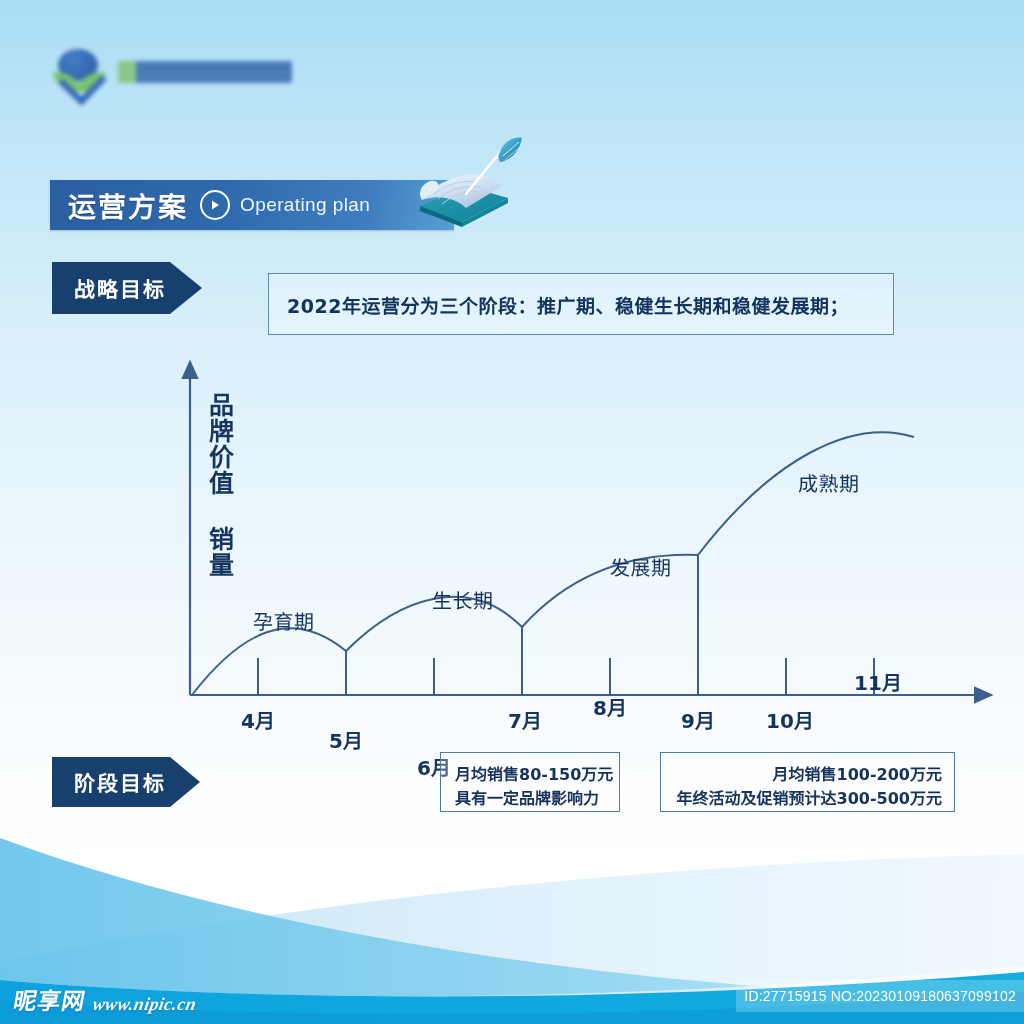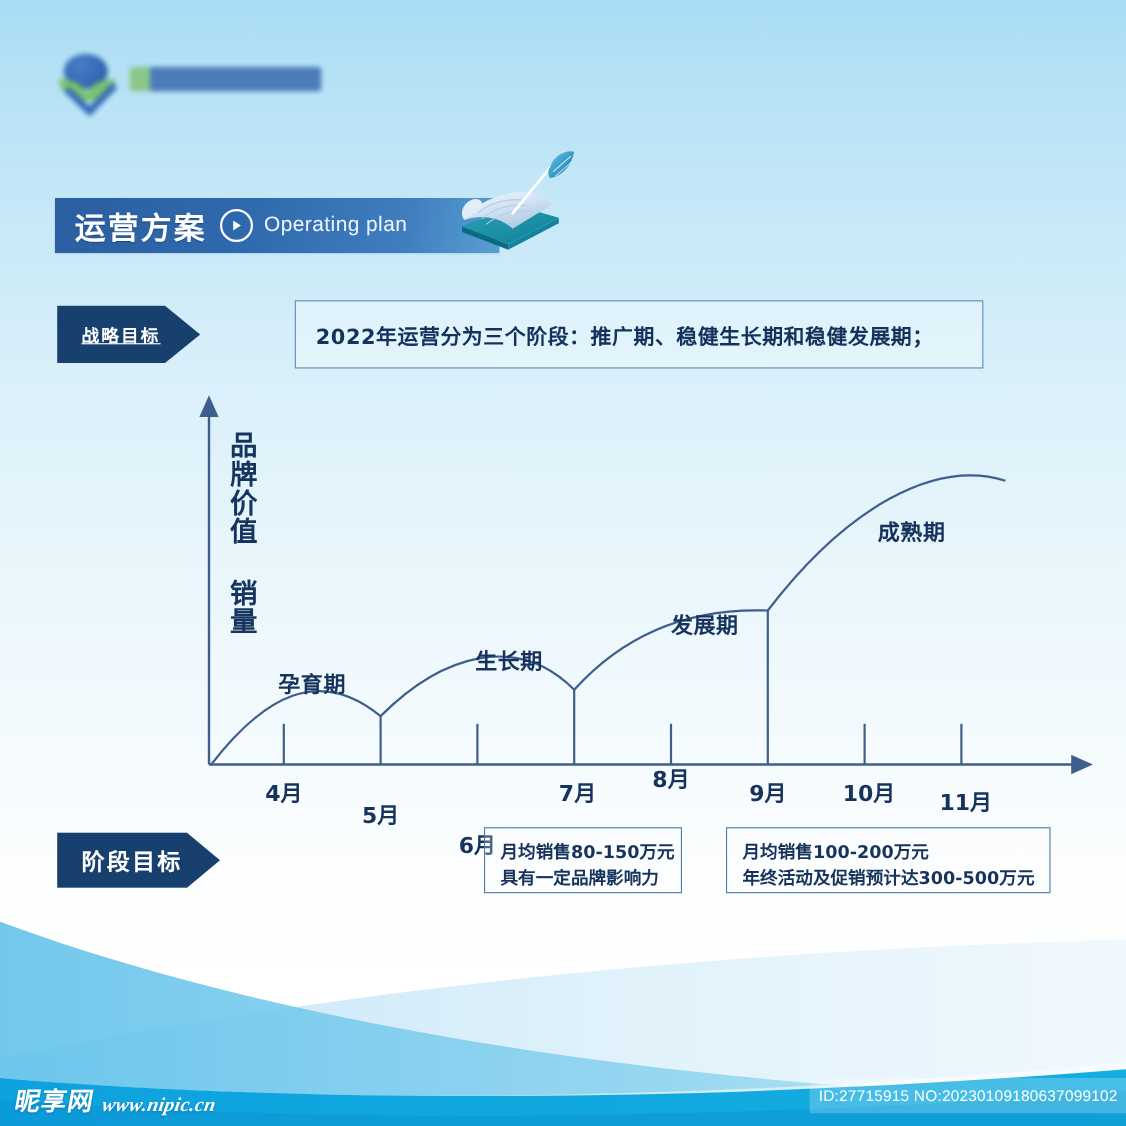--- a/index.html
+++ b/index.html
@@ -74,21 +74,21 @@
     display:flex;align-items:center;box-sizing:border-box;
   }
   .tag .tag-body{
     background:#17406e;height:100%;display:flex;align-items:center;
     padding-left:22px;padding-right:4px;letter-spacing:2px;
   }
   .tag .tag-point{
     width:0;height:0;border-top:0 solid transparent;border-bottom:0 solid transparent;
     border-left:0 solid #17406e;
   }
-  #tag-strategy{left:52px;top:278px;width:185px;height:52px;font-size:16px;text-decoration:underline;}
+  #tag-strategy{left:52px;top:262px;width:185px;height:52px;font-size:21px;}
   #tag-strategy .tag-point{border-top:26px solid transparent;border-bottom:26px solid transparent;border-left:32px solid #17406e;}
   #tag-phase{left:52px;top:757px;width:175px;height:50px;font-size:21px;}
   #tag-phase .tag-point{border-top:25px solid transparent;border-bottom:25px solid transparent;border-left:30px solid #17406e;}
 
   
   .strategy-box{
     position:absolute;left:268px;top:273px;width:626px;height:62px;
     border:1.5px solid #5d8ab5;background:rgba(255,255,255,.30);
     display:flex;align-items:center;padding-left:18px;box-sizing:border-box;
   }
@@ -100,21 +100,21 @@
   
   .chart{position:absolute;left:170px;top:365px;width:830px;height:370px;}
   .chart svg{display:block;overflow:visible;}
   .axis-title{
     position:absolute;left:206px;top:392px;
     color:#15355f;font-size:25px;font-weight:bold;line-height:1.02;
     writing-mode:vertical-rl;text-orientation:upright;letter-spacing:1px;
     font-family:"DejaVu Sans","Liberation Sans",sans-serif;white-space:nowrap;
   }
   .phase-label{
-    position:absolute;color:#16335d;font-size:20px;font-weight:bold;
+    position:absolute;color:#16335d;font-size:20px;font-weight:normal;
     font-family:"DejaVu Sans","Liberation Sans",sans-serif;white-space:nowrap;
     letter-spacing:.5px;
     text-align:right;
   }
   .month-label{
     position:absolute;color:#16335d;font-size:20px;font-weight:bold;
     font-family:"DejaVu Sans","Liberation Sans",sans-serif;white-space:nowrap;
     transform:translateX(-50%);
   }
 
@@ -122,21 +122,21 @@
   .goal-box{
     position:absolute;border:1.5px solid #4a7ba8;background:rgba(255,255,255,.26);
     box-sizing:border-box;padding:10px 12px 8px 14px;
   }
   .goal-box .ln{
     display:block;color:#16335d;font-size:16px;font-weight:bold;line-height:1.5;
     font-family:"DejaVu Sans","Liberation Sans",sans-serif;white-space:nowrap;
   }
   #goal-1{left:224px;top:752px;width:180px;height:60px;}
   #goal-2{left:440px;top:752px;width:180px;height:60px;}
-  #goal-3{left:660px;top:752px;width:295px;height:60px;}
+  #goal-3{left:660px;top:752px;width:295px;height:60px;text-align:right;}
 
   
   .footer{position:absolute;left:0;bottom:0;width:1024px;height:44px;}
   .wm{
     position:absolute;left:14px;bottom:8px;display:flex;align-items:flex-end;gap:8px;
     transform:skewX(-10deg);
   }
   .wm-cn{
     color:#ffffff;font-size:23px;font-weight:bold;letter-spacing:1px;
     font-family:"DejaVu Sans","Liberation Sans",sans-serif;
@@ -262,21 +262,21 @@
   <div class="phase-label" style="left:610px;top:552px;">发展期</div>
   <div class="phase-label" style="left:798px;top:468px;">成熟期</div>
 
   <div class="month-label" style="left:258px;top:705px;">4月</div>
   <div class="month-label" style="left:346px;top:705px;margin-top:20px;">5月</div>
   <div class="month-label" style="left:434px;top:705px;margin-top:47px;">6月</div>
   <div class="month-label" style="left:525px;top:705px;">7月</div>
   <div class="month-label" style="left:610px;top:692px;">8月</div>
   <div class="month-label" style="left:698px;top:705px;">9月</div>
   <div class="month-label" style="left:790px;top:705px;">10月</div>
-  <div class="month-label" style="left:878px;top:713px;">11月</div>
+  <div class="month-label" style="left:878px;top:667px;">11月</div>
 
   <div class="tag" id="tag-phase">
     <div class="tag-body">
         <span>阶段目标</span>
       </div>
     <div class="tag-point"></div>
   </div>
 
   <div class="goal-box" id="goal-2">
     <span class="ln">月均销售80-150万元</span>

